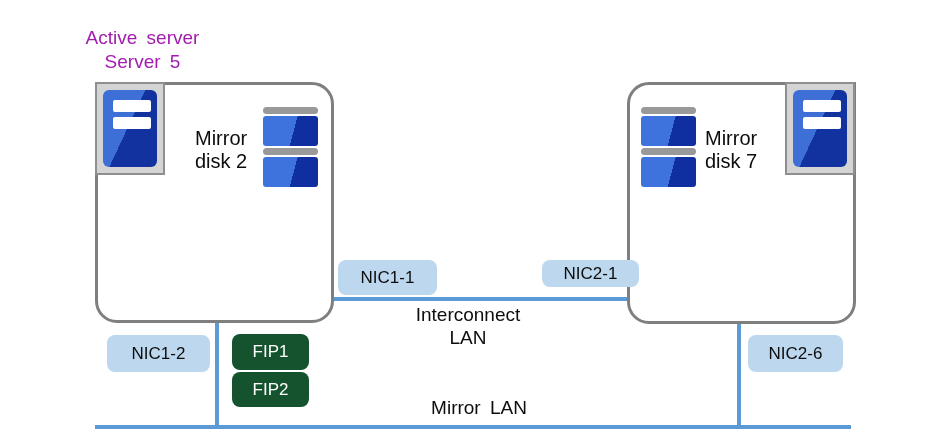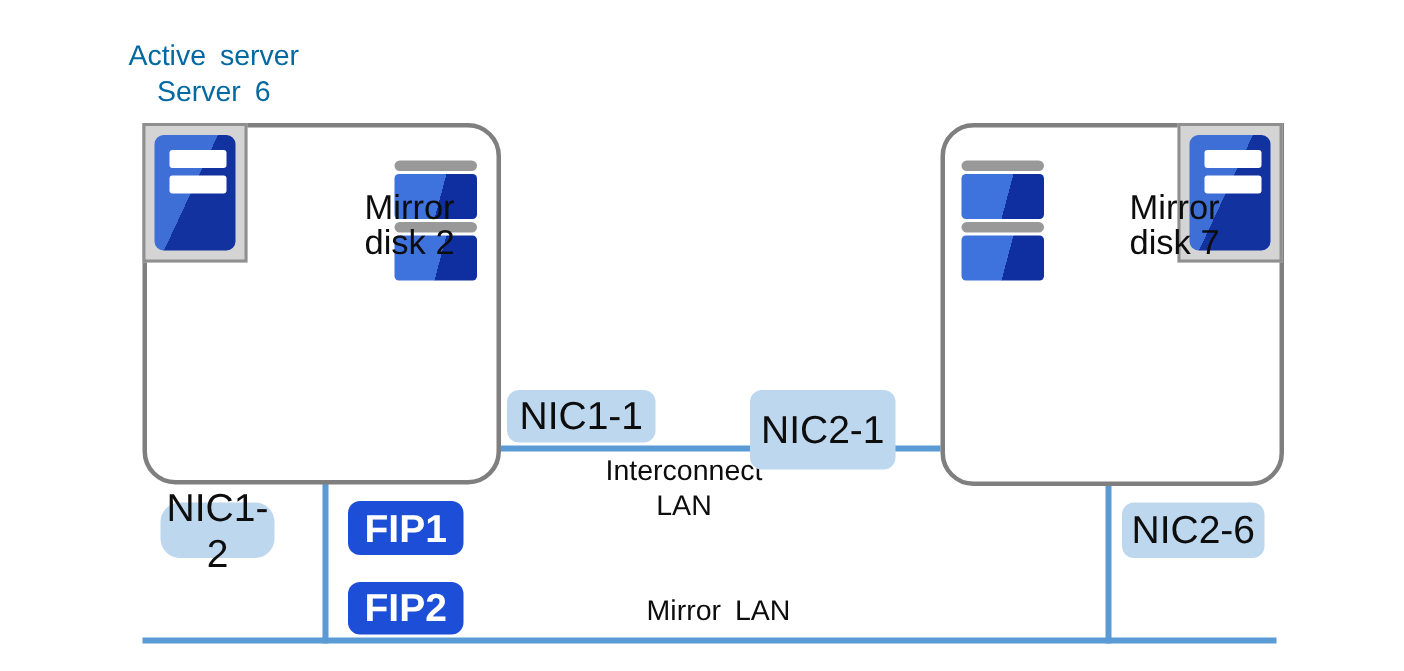--- a/index.html
+++ b/index.html
@@ -2,21 +2,21 @@
 <html><head>
 <meta charset="utf-8">
 <style>
   html,body{margin:0;padding:0;background:#fff;}
   .canvas{
     position:relative;width:936px;height:447px;background:#ffffff;overflow:hidden;
     font-family:"Liberation Sans","DejaVu Sans",sans-serif;color:#111;
   }
   .abs{position:absolute;}
   .title{
-    font-size:19px;line-height:24px;text-align:center;word-spacing:4px;color:#0369a1;
+    font-size:19px;line-height:24px;text-align:center;word-spacing:4px;color:#a21caf;
   }
   .server-box{
     border:3px solid #7f7f7f;border-radius:22px;background:#ffffff;box-sizing:border-box;
   }
   .icon-frame{
     background:#d4d4d4;border:2px solid #8f8f8f;box-sizing:border-box;z-index:3;
   }
   .server-unit{
     position:absolute;border-radius:6px;
     background:linear-gradient(115deg,#3e6fd6 0%,#3e6fd6 47%,#12329f 47%);
@@ -25,42 +25,41 @@
     position:absolute;background:#ffffff;border-radius:2px;width:38px;height:12px;left:10px;
   }
   .disk-bar{
     position:absolute;width:55px;height:7px;border-radius:3.5px;background:#999999;
   }
   .disk-platter{
     position:absolute;width:55px;height:30px;border-radius:3px;
     background:linear-gradient(105deg,#3e72dc 0%,#3e72dc 55%,#0f2fa0 55%);
   }
   .disk-label{
-    font-size:23px;line-height:23px;text-align:left;color:#0d0d0d;margin-left:48px;
+    font-size:20px;line-height:23px;text-align:left;color:#0d0d0d;
   }
   .chip{
     box-sizing:border-box;border-radius:8px;display:flex;align-items:center;justify-content:center;
-    font-size:26px;
-    text-align:center;
+    font-size:17px;
   }
   .chip-light{background:#bdd7ee;color:#0d0d0d;}
-  .chip-fip{background:#1d4ed8;color:#ffffff;font-weight:bold;}
+  .chip-fip{background:#14532d;color:#ffffff;}
   .lan-line{background:#5b9bd5;z-index:1;}
   .net-label{
     font-size:19px;line-height:23px;text-align:center;word-spacing:4px;color:#0d0d0d;
   }
 </style>
 </head>
 <body>
 
 <div class="canvas">
 
   <div class="abs title" style="left:60px;top:26px;width:165px;">
     <div>Active server</div>
-    <div>Server 6</div>
+    <div>Server 5</div>
   </div>
 
   <div class="abs lan-line" style="left:334px;top:297px;width:293px;height:4px;"></div>
   <div class="abs lan-line" style="left:215px;top:322px;width:4px;height:107px;"></div>
   <div class="abs lan-line" style="left:737px;top:323px;width:4px;height:106px;"></div>
   <div class="abs lan-line" style="left:95px;top:425px;width:756px;height:4px;"></div>
 
   <div class="abs server-box" style="left:95px;top:82px;width:239px;height:241px;border-top-left-radius:0;z-index:2;"></div>
 
   <div class="abs icon-frame" style="left:95px;top:82px;width:70px;height:93px;">
@@ -97,38 +96,38 @@
     <div class="disk-platter" style="left:0;top:50px;"></div>
   </div>
   <div class="abs disk-label" style="left:705px;top:127px;width:66px;z-index:3;">
     <div>Mirror</div>
     <div>disk 7</div>
   </div>
 
   <div class="abs chip chip-light" style="left:338px;top:260px;width:99px;height:35px;z-index:4;">
     <span>NIC1-1</span>
   </div>
-  <div class="abs chip chip-light" style="left:500px;top:260px;width:97px;height:53px;z-index:4;">
+  <div class="abs chip chip-light" style="left:542px;top:260px;width:97px;height:27px;z-index:4;">
     <span>NIC2-1</span>
   </div>
-  <div class="abs chip chip-light" style="left:107px;top:335px;width:76px;height:37px;z-index:4;border-radius:13px;">
+  <div class="abs chip chip-light" style="left:107px;top:335px;width:103px;height:37px;z-index:4;">
     <span>NIC1-2</span>
   </div>
   <div class="abs chip chip-light" style="left:748px;top:335px;width:95px;height:37px;z-index:4;">
     <span>NIC2-6</span>
   </div>
 
   <div class="abs chip chip-fip" style="left:232px;top:334px;width:77px;height:36px;z-index:4;">
     <span>FIP1</span>
   </div>
-  <div class="abs chip chip-fip" style="left:232px;top:388px;width:77px;height:35px;z-index:4;">
+  <div class="abs chip chip-fip" style="left:232px;top:372px;width:77px;height:35px;z-index:4;">
     <span>FIP2</span>
   </div>
 
-  <div class="abs net-label" style="left:386px;top:303px;width:140px;">
+  <div class="abs net-label" style="left:398px;top:303px;width:140px;">
     <div>Interconnect</div>
     <div>LAN</div>
   </div>
   <div class="abs net-label" style="left:414px;top:396px;width:130px;">
     <div>Mirror LAN</div>
   </div>
 
 </div>
 
 </body></html>

